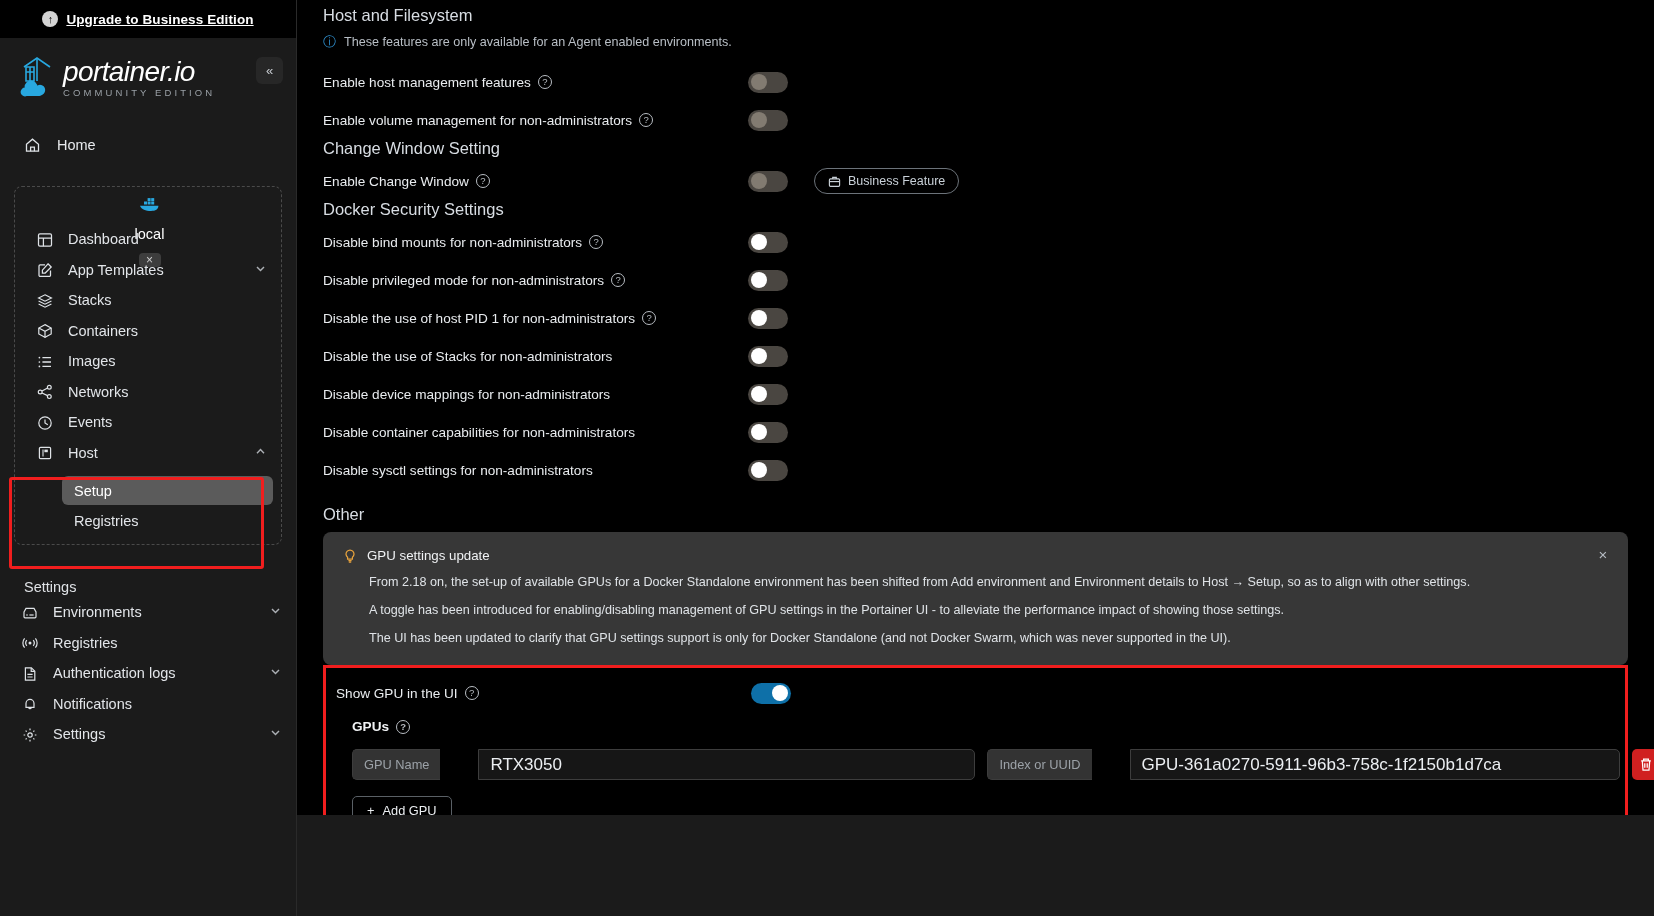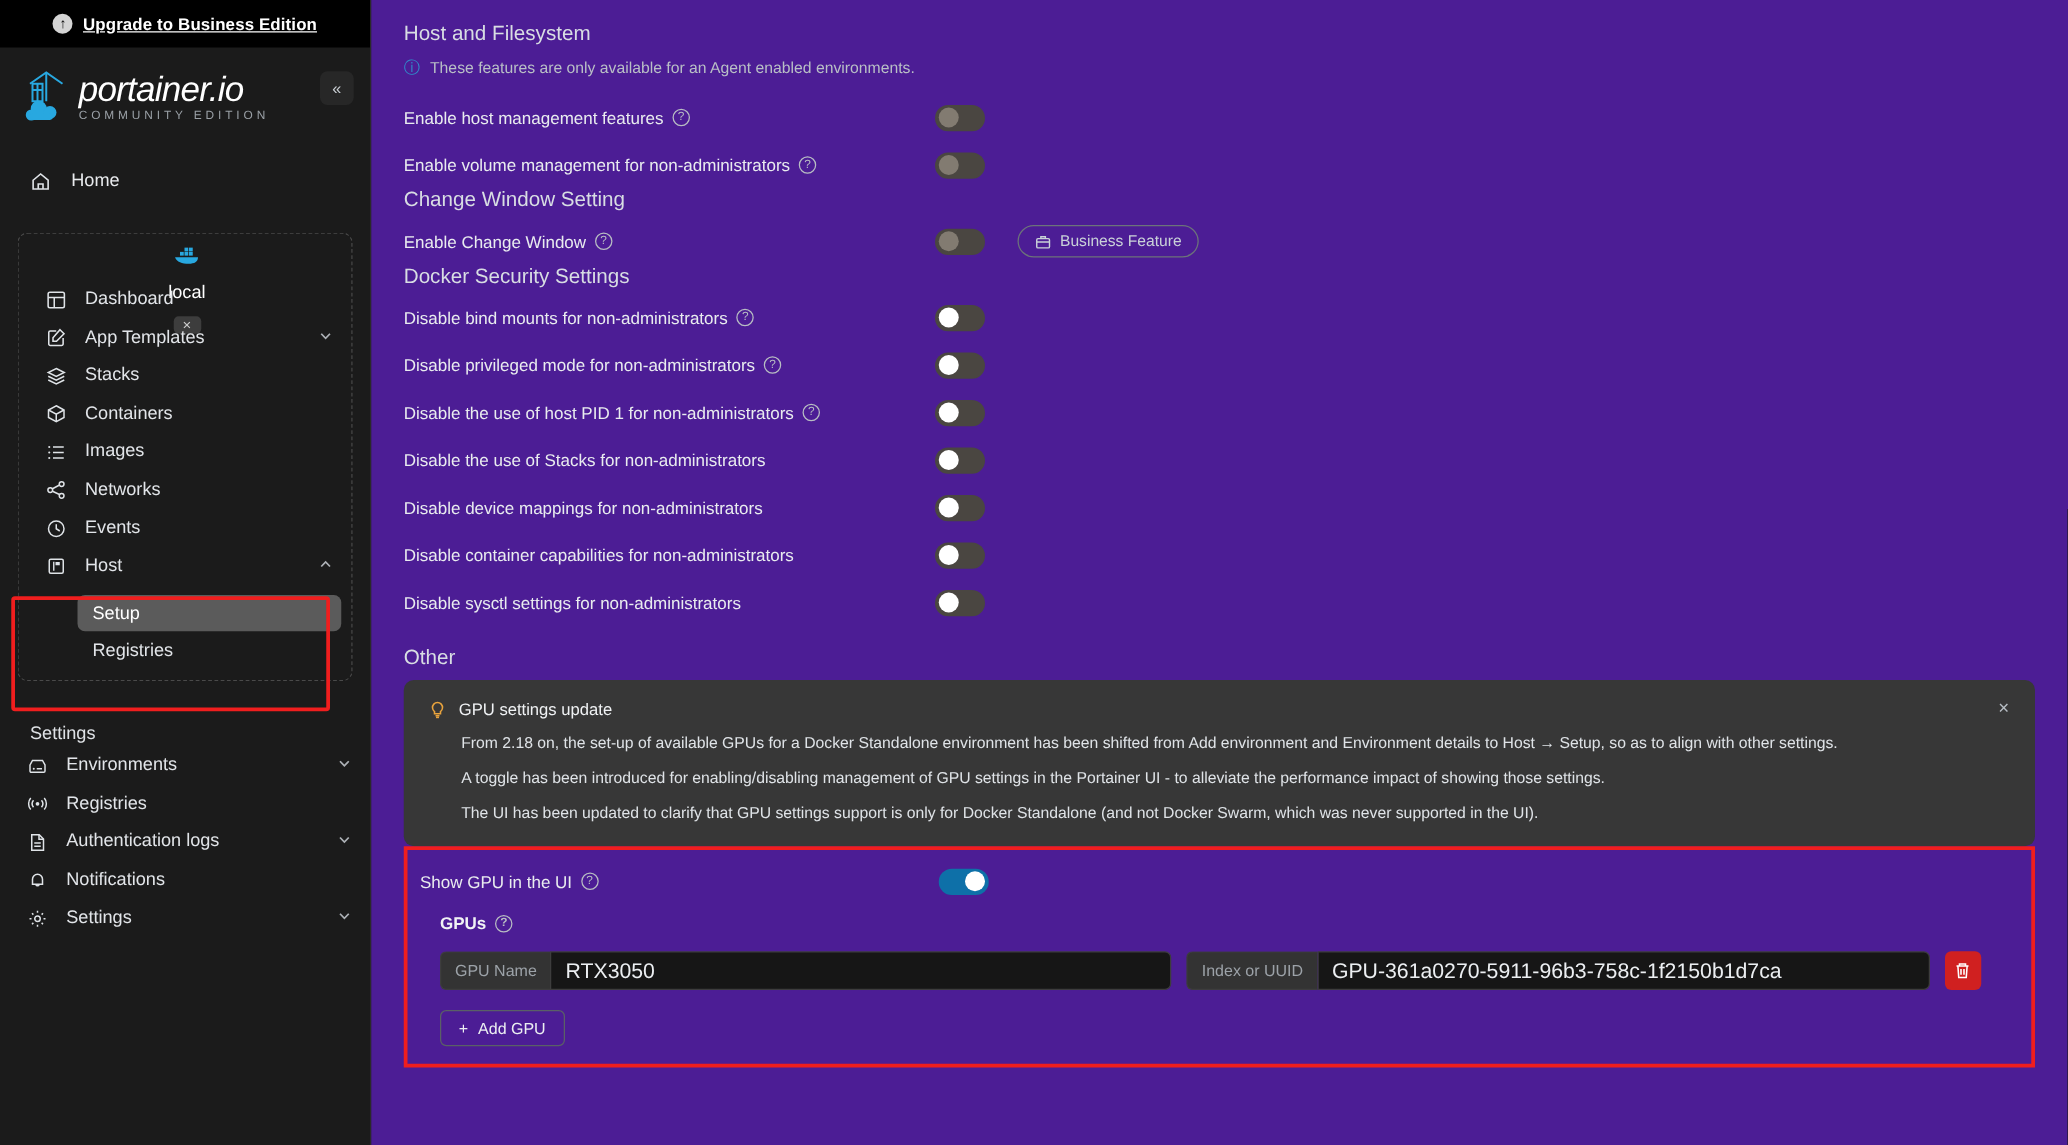--- a/index.html
+++ b/index.html
@@ -101,22 +101,22 @@
     pointer-events: none; z-index: 5;
   }
 
   .settings-group-label {
     font-size: 14.5px; color: #dfe2e6;
     margin: 34px 0 9px 24px;
   }
 
   
   .main {
-    flex: 1; height: 916px; background: #4c1d95;
-    padding: 18px 26px 0 26px;
+    flex: 1; height: 815px; background: #000000;
+    padding: 6px 26px 0 26px;
     position: relative; overflow: hidden;
   }
   .sec-title {
     font-size: 16.5px; color: #d8dde3; font-weight: 400;
     margin: 0 0 4px 0;
   }
   .sec-title.mt { }
   .note-line {
     display: flex; align-items: center; gap: 7px;
     font-size: 12.6px; color: #b9bfc6; margin: 8px 0 12px 0;
@@ -189,21 +189,21 @@
   .gpu-row1 { display: flex; align-items: center; height: 34px; }
   .gpu-row1 .lab { min-width: 415px; font-size: 13.6px; color: #e9ecef; display:flex; align-items:center; gap:7px; }
   .gpus-label {
     font-size: 13.6px; color: #f0f2f4; font-weight: 700;
     margin: 9px 0 0 16px; display: flex; align-items: center; gap: 7px;
   }
   .gpu-inputs {
     display: flex; align-items: center; gap: 12px;
     margin: 15px 0 0 16px;
   }
-  .igroup { display: flex; height: 31px; }
+  .igroup { display: flex; height: 31px; gap: 38px; }
   .igroup .pre {
     background: #333333; border: 1px solid #3d3d3d;
     border-right: none; border-radius: 5px 0 0 5px;
     font-size: 12.8px; color: #9ca2a8;
     display: flex; align-items: center; padding: 0 11px;
     white-space: nowrap;
   }
   .igroup input {
     background: #161616; border: 1px solid #3d3d3d;
     border-radius: 0 5px 5px 0;

